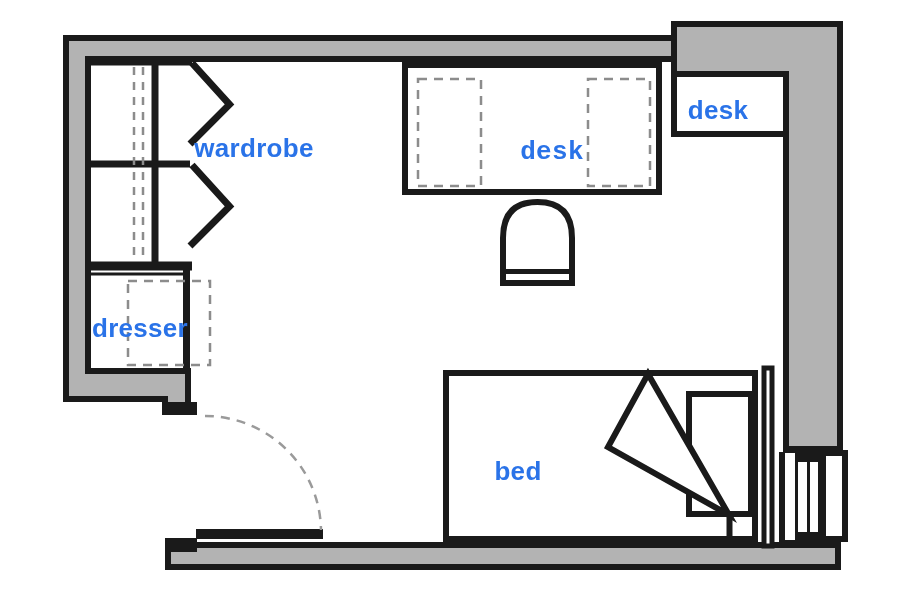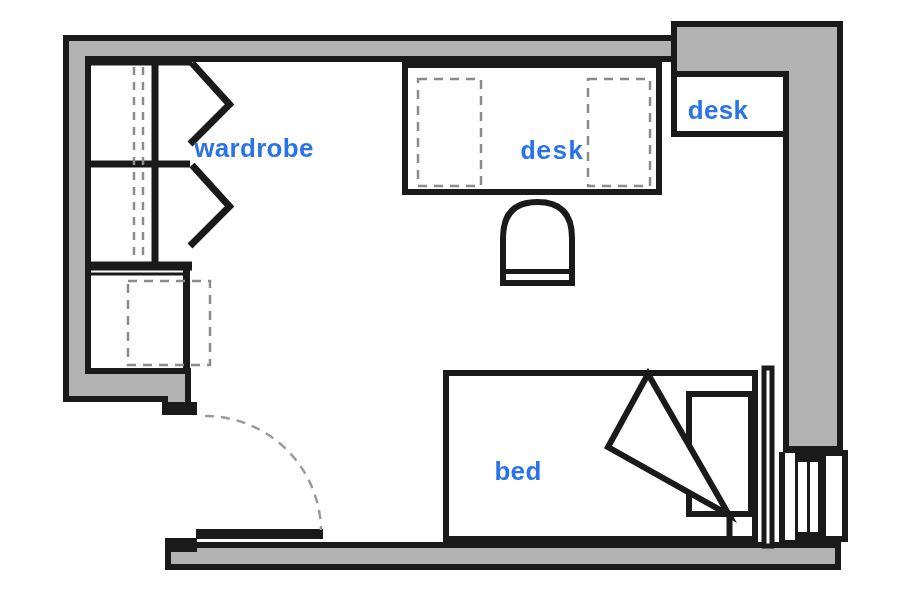--- a/index.html
+++ b/index.html
@@ -81,14 +81,15 @@
       <rect x="689" y="394" width="62" height="120" fill="#ffffff" stroke="#1a1a1a" stroke-width="6"></rect>
       <path d="M 648 374 L 608 447 L 729 515 Z" fill="#ffffff" stroke="#1a1a1a" stroke-width="6" stroke-linejoin="miter"></path>
       <path d="M 729.5 515 V 539" stroke="#1a1a1a" stroke-width="6" fill="none"></path>
       <rect x="764" y="368" width="8" height="178" fill="#ffffff" stroke="#1a1a1a" stroke-width="5"></rect>
     </g>
   </svg>
 
   <div class="label" style="left:254px;top:148px;">wardrobe</div>
   <div class="label" style="left:552px;top:152px;font-family:Liberation Mono, monospace;">desk</div>
   <div class="label" style="left:718px;top:110px;">desk</div>
+  <div class="label" style="left:140px;top:328px;">dresser</div>
   <div class="label" style="left:518px;top:455px;margin-top:16px;">bed</div>
 </div>
 
 </body></html>

